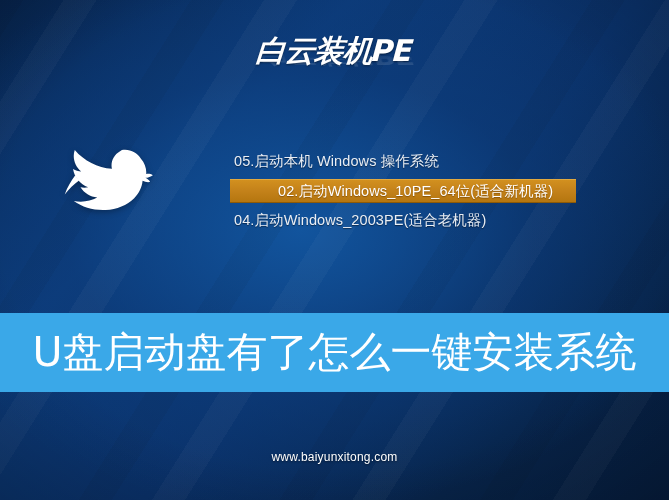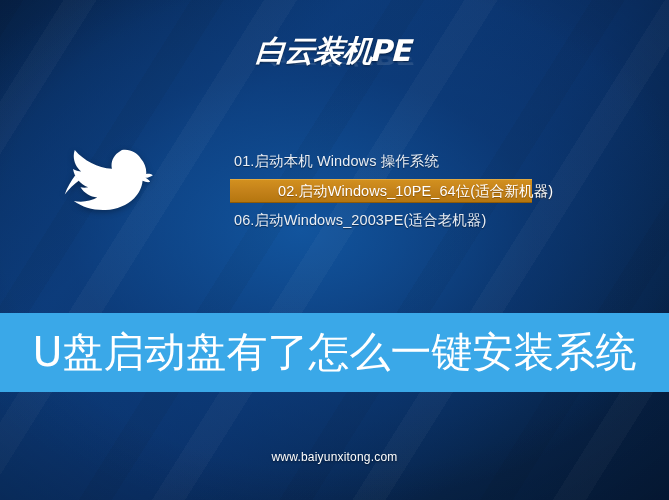--- a/index.html
+++ b/index.html
@@ -106,21 +106,21 @@
     font-size: 14.5px;
     font-family: "Liberation Sans", "DejaVu Sans", sans-serif;
     white-space: nowrap;
     padding-left: 4px;
     margin-bottom: 6px;
     text-shadow: 0 1px 1px rgba(0,0,0,0.45);
     letter-spacing: 0.1px;
   }
   .menu-item.selected {
     background: linear-gradient(to bottom, #d2901f 0%, #c4821a 48%, #b5760f 100%);
-    width: 302px;
+    width: 346px;
     color: #ffffff;
     border-top: 1px solid #e2a93f;
     border-bottom: 1px solid #8d5a07;
     box-sizing: border-box;
     height: 24px;
     line-height: 22px;
     text-shadow: 0 1px 1px rgba(90,50,0,0.55);
     padding-left: 48px;
   }
 
@@ -197,23 +197,23 @@
       C50.4 21.0 53.8 13.6 60.2 10.0
       Z"></path>
     <path fill="#ffffff" d="
       M13.5 35.0
       C9.0 41.0 5.0 48.0 2.5 55.0
       C7.0 49.5 12.0 44.5 17.5 40.5
       Z"></path>
   </svg>
 
   <div id="menu">
-    <div class="menu-item">01.启动本机 Windows 操作系统</div>
+    <div class="menu-item">05.启动本机 Windows 操作系统</div>
     <div class="menu-item selected">02.启动Windows_10PE_64位(适合新机器)</div>
-    <div class="menu-item">06.启动Windows_2003PE(适合老机器)</div>
+    <div class="menu-item">04.启动Windows_2003PE(适合老机器)</div>
   </div>
 
   <div id="footer">
     <span id="footer-url">www.baiyunxitong.com</span>
   </div>
 
   <div id="banner">
     <div id="banner-text">U盘启动盘有了怎么一键安装系统</div>
   </div>
 

